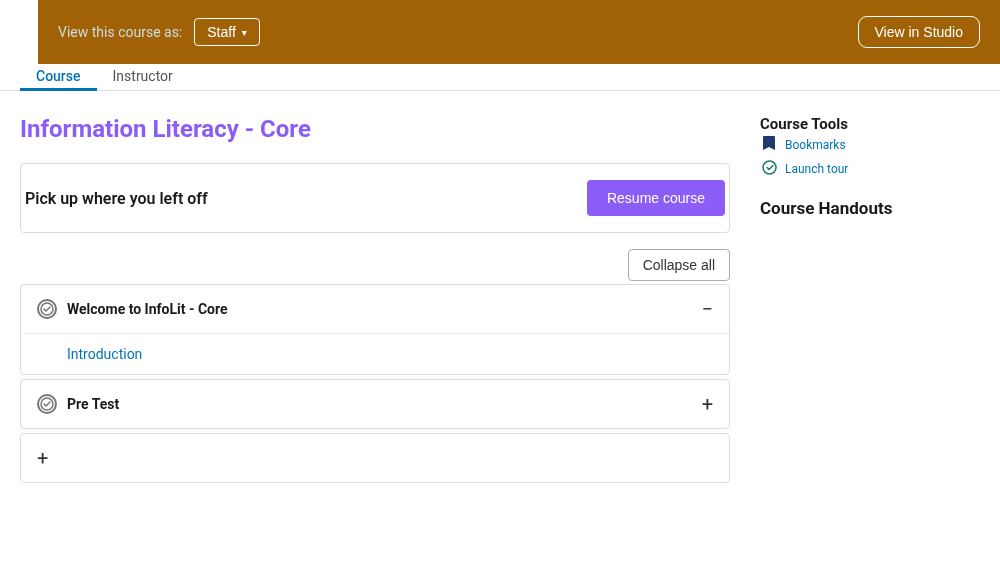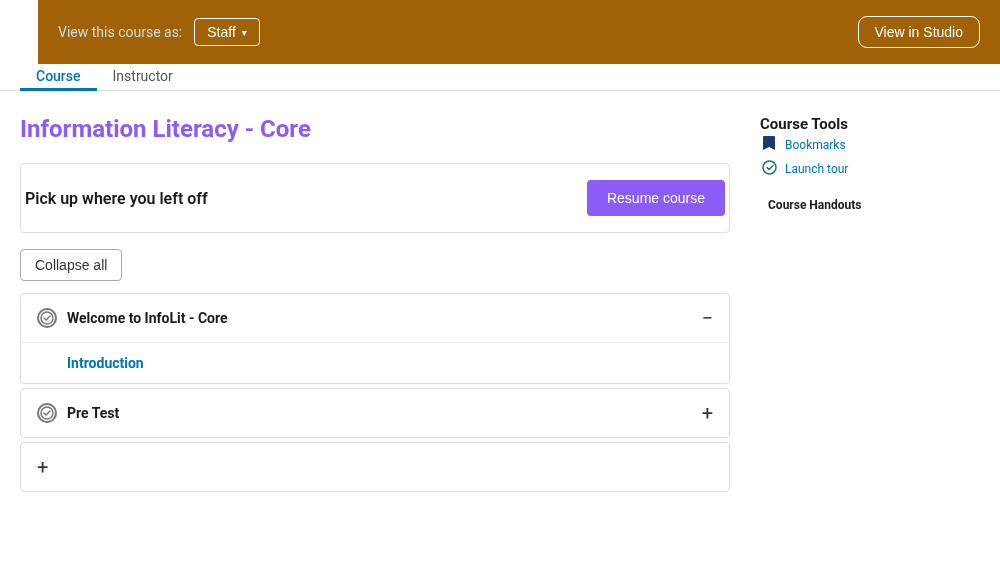--- a/index.html
+++ b/index.html
@@ -116,21 +116,22 @@
       border-radius: 4px;
       padding: 10px 20px;
       font-size: 14px;
       font-weight: 500;
       cursor: pointer;
     }
 
     
     .collapse-row {
       display: flex;
-      margin-bottom: 12px;
+      justify-content: flex-end;
+      margin-bottom: 3px;
     }
     .collapse-btn {
       background: transparent;
       color: #333;
       border: 1.5px solid #aaa;
       border-radius: 4px;
       padding: 7px 14px;
       font-size: 14px;
       cursor: pointer;
     }
@@ -173,21 +174,20 @@
     .section-toggle {
       font-size: 20px;
       color: #333;
       line-height: 1;
     }
 
     
     .subsection-item {
       border-top: 1px solid #eee;
       padding: 12px 16px 12px 46px;
-      font-weight: bold;
     }
     .subsection-link {
       color: #0075b4;
       font-size: 14px;
       text-decoration: none;
       cursor: pointer;
     }
 
     
     .sidebar-section-title {
@@ -214,25 +214,24 @@
     }
     .bookmark-icon-img {
       color: #1c3a6b;
       font-size: 14px;
     }
     .tour-icon-img {
       color: #1c7a6b;
       font-size: 14px;
     }
     .course-handouts-title {
-      font-size: 12px;
+      font-size: 17px;
       font-weight: 700;
       color: #1a1a1a;
       margin-top: 20px;
-      margin-left: 8px;
     }
   </style>
 </head>
 <body>
 
 <div class="top-bar">
   <div class="top-bar-left">
     <span class="top-bar-label">View this course as:</span>
     <button class="staff-dropdown">
       <span>Staff</span>

